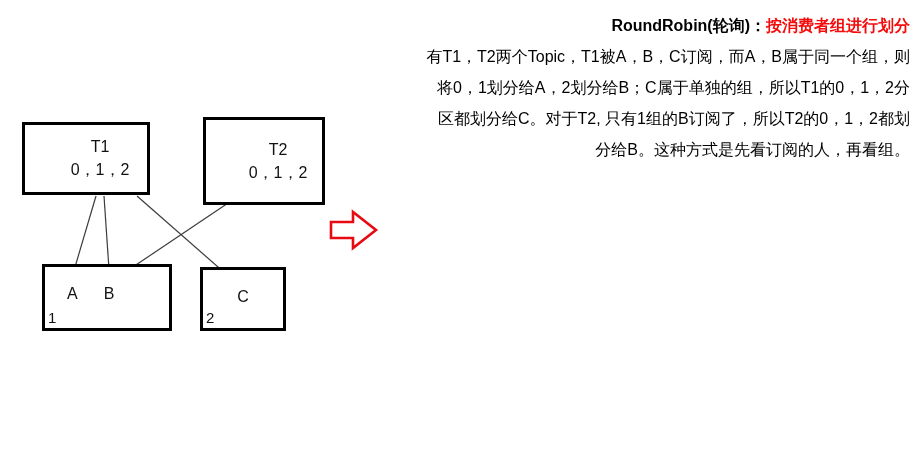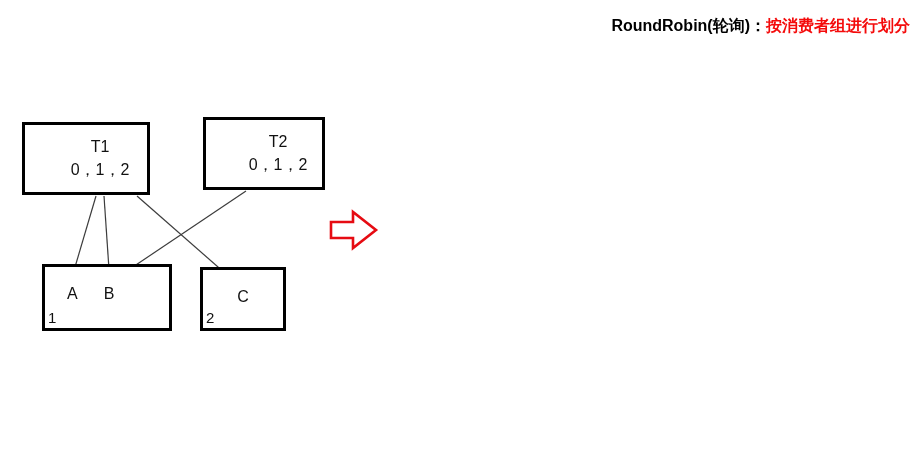--- a/index.html
+++ b/index.html
@@ -108,21 +108,21 @@
     <line x1="137" y1="196" x2="234" y2="281"></line>
     <line x1="246" y1="191" x2="118" y2="277"></line>
     <polygon class="arrow-shape" points="331,222 353,222 353,212 376,230 353,248 353,238 331,238"></polygon>
   </svg>
 
   <div class="box topic-box" style="left:22px; top:122px; width:128px; height:73px;">
     <span>T1</span>
     <span>0，1，2</span>
   </div>
 
-  <div class="box topic-box" style="left:203px; top:117px; width:122px; height:73px;">
+  <div class="box topic-box" style="left:203px; top:117px; width:122px; height:88px;">
     <span>T2</span>
     <span>0，1，2</span>
   </div>
 
   <div class="box group-box group1" style="left:42px; top:264px; width:130px; height:67px;">
     <div class="consumers">
       <span>A</span>
       <span>B</span>
     </div>
     <span class="group-id">1</span>
@@ -136,16 +136,19 @@
   </div>
 
   <div class="notes">
 
     <div class="note-heading">
       <span>RoundRobin(轮询)：</span><span class="red">按消费者组进行划分</span>
     </div>
 
 
 
+    <div class="note-body">
+      <span>有T1，T2两个Topic，T1被A，B，C订阅，而A，B属于同一个组，则将0，1划分给A，2划分给B；C属于单独的组，所以T1的0，1，2分区都划分给C。对于T2, 只有1组的B订阅了，所以T2的0，1，2都划分给B。这种方式是先看订阅的人，再看组。</span>
+    </div>
 
   </div>
 
 </div>
 
 </body></html>

